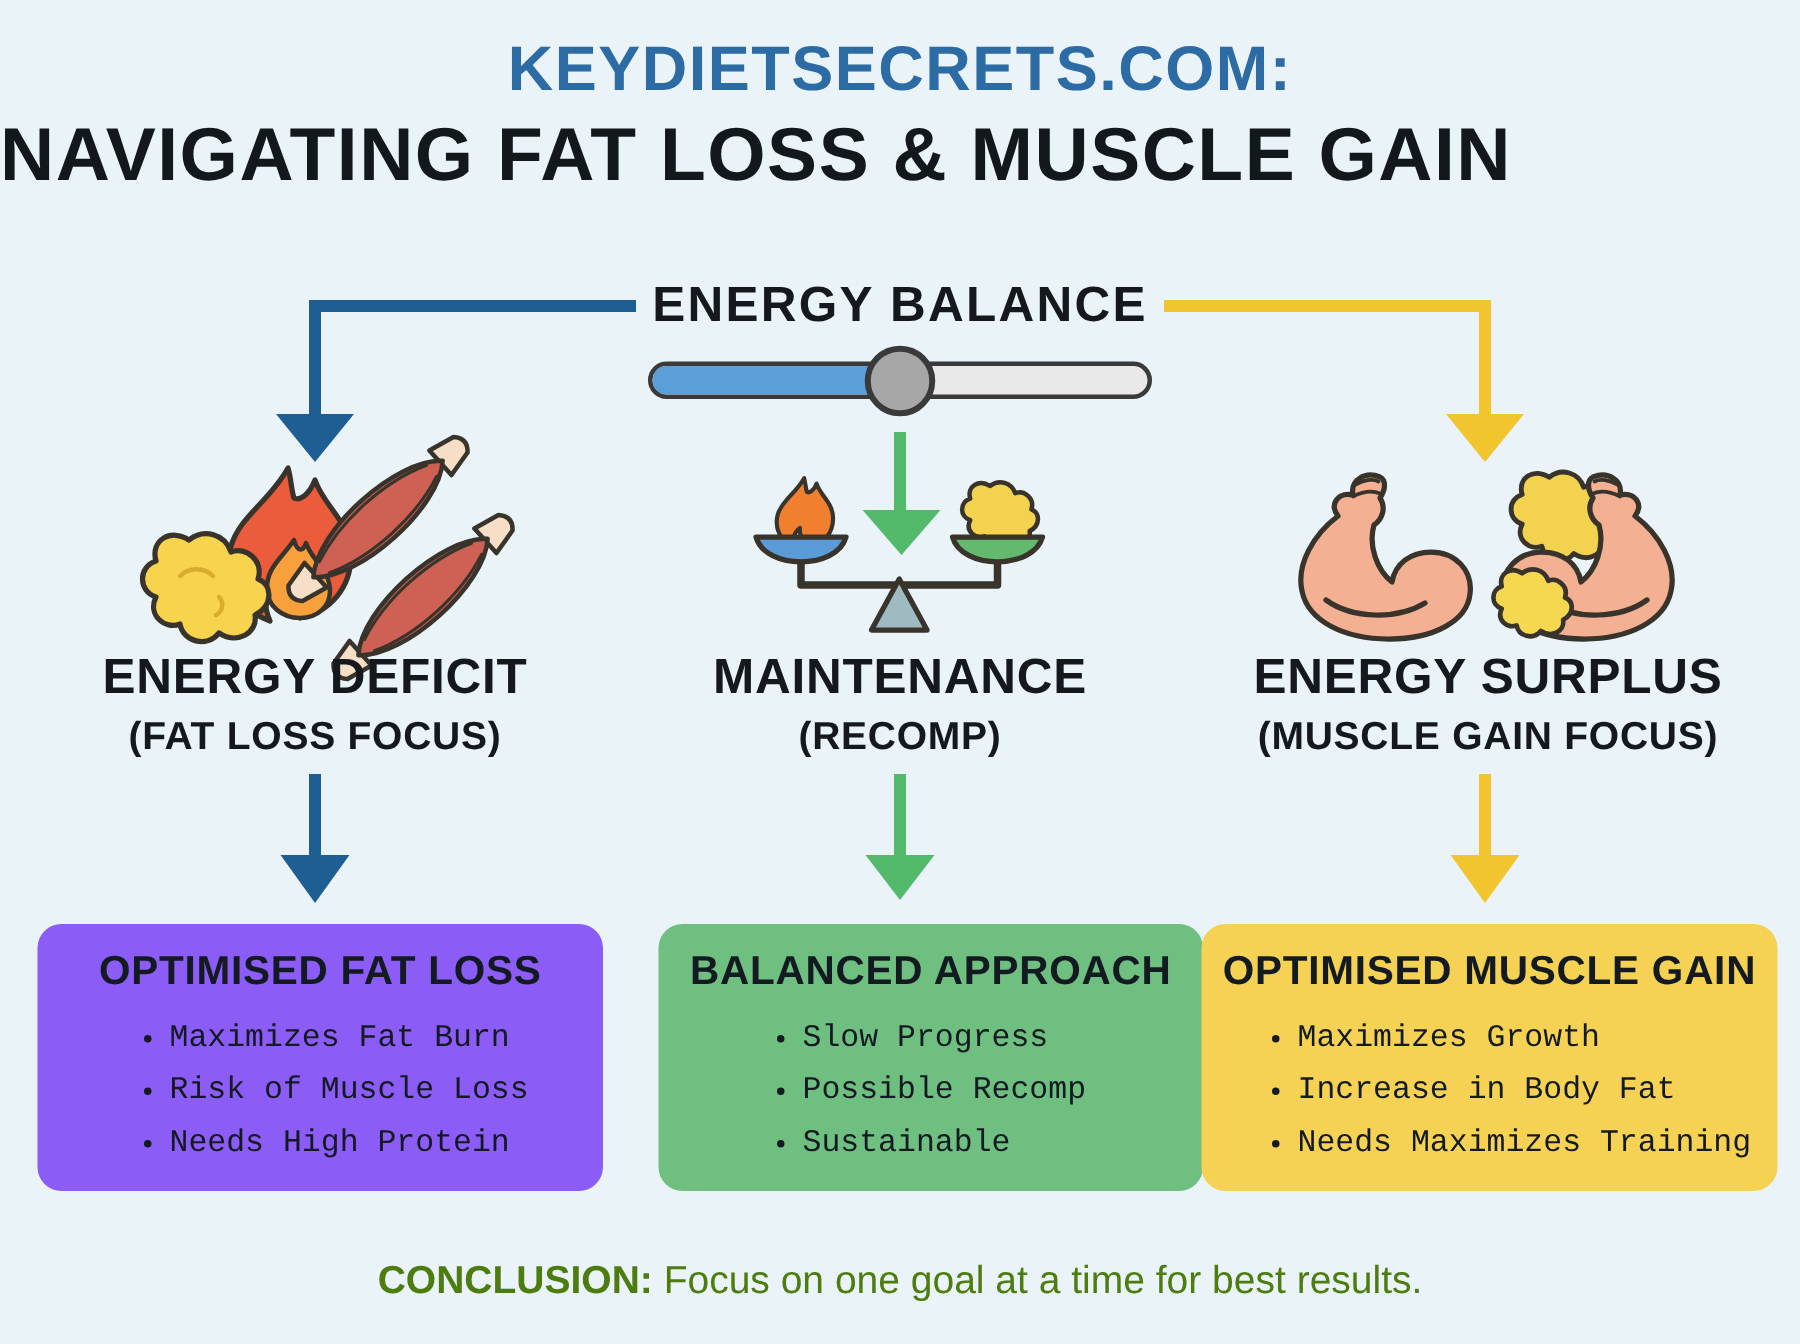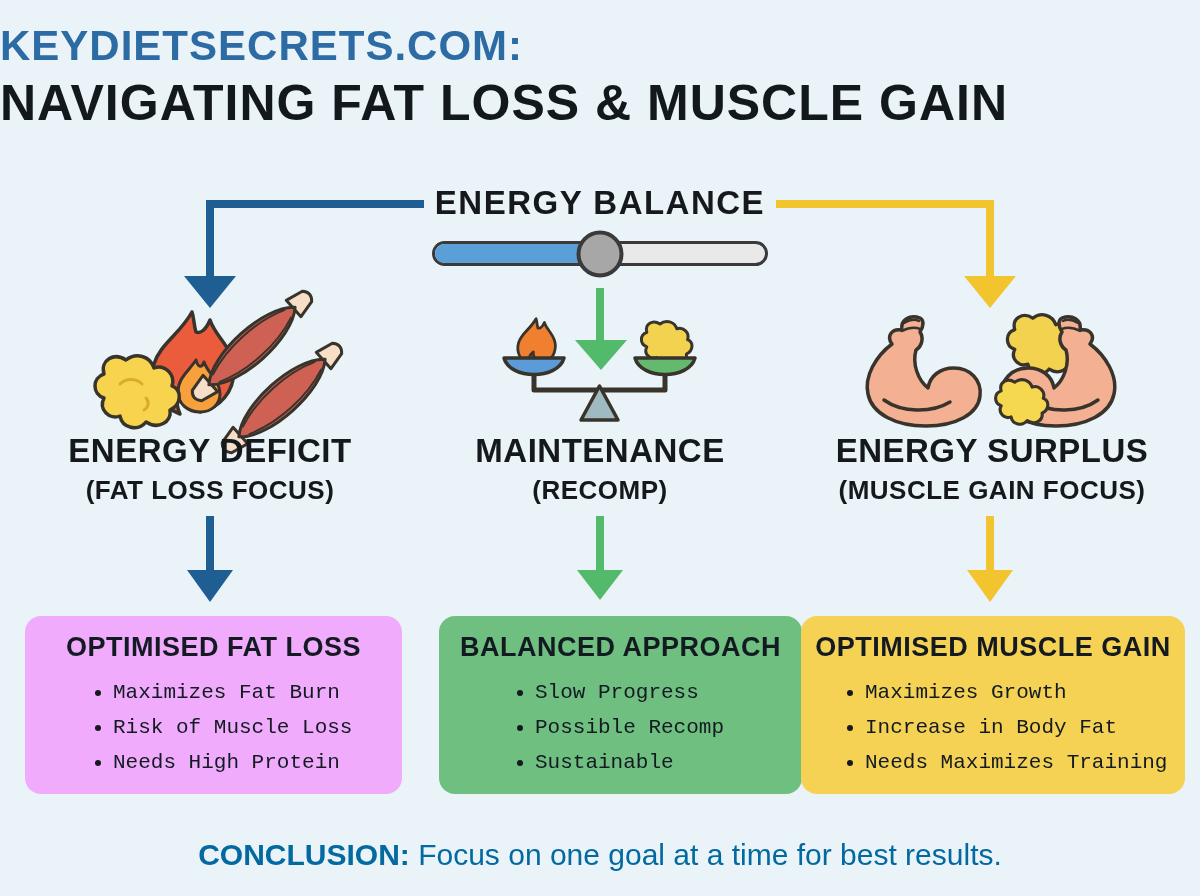--- a/index.html
+++ b/index.html
@@ -6,21 +6,21 @@
   html,body { background:#dfe9ee; }
   .canvas{
     position:relative; width:1200px; height:896px; overflow:hidden;
     background:#e9f3f8;
     font-family:"Liberation Sans", sans-serif;
     color:#15191e;
   }
   
   .site-title{
     position:absolute; top:22px; left:0; width:100%;
-    text-align:left; font-size:42px; font-weight:800;
+    text-align:center; font-size:42px; font-weight:800;
     letter-spacing:1px; color:#2c6ba3;
   }
   .main-title{
     position:absolute; top:74px; left:0; width:100%;
     text-align:left; font-size:50px; font-weight:800;
     letter-spacing:1px; color:#13181d;
   }
   .eb-label{
     position:absolute; top:184px; left:400px; width:400px;
     text-align:center; font-size:33px; font-weight:800; letter-spacing:1.5px;
@@ -74,21 +74,21 @@
   }
   .card .card-title{
     margin-top:16px; text-align:center;
     font-size:27px; font-weight:800; letter-spacing:0.5px;
   }
   .card ul{ margin-top:12px; list-style:disc; }
   .card li{ font-size:21px; line-height:35px;font-family:Liberation Mono, monospace; }
   
   .conclusion{
     position:absolute; top:838px; left:0; width:100%;
-    text-align:center; font-size:30px; color:#0369a1;
+    text-align:center; font-size:26px; color:#4d7c0f;
   }
   .conclusion .b{ font-weight:800; }
 </style>
 </head>
 <body>
 
 <div class="canvas">
 
   <div class="site-title">KEYDIETSECRETS.COM:</div>
   <div class="main-title">NAVIGATING FAT LOSS &amp; MUSCLE GAIN</div>
@@ -201,21 +201,21 @@
     <div class="s">(MUSCLE GAIN FOCUS)</div>
   </div>
 
   <div class="stem2 blue-bg" style="left:206px;"></div>
   <div class="head2 head-blue" style="left:187px;"></div>
   <div class="stem2 green-bg" style="left:596px;"></div>
   <div class="head2 head-green" style="left:577px;"></div>
   <div class="stem2 yellow-bg" style="left:986px;"></div>
   <div class="head2 head-yellow" style="left:967px;"></div>
 
-  <div class="card" style="left:25px; width:377px; background:#f0abfc;">
+  <div class="card" style="left:25px; width:377px; background:#8b5cf6;">
     <div class="card-title">OPTIMISED FAT LOSS</div>
     <ul style="padding-left:88px;">
       <li>Maximizes Fat Burn</li>
       <li>Risk of Muscle Loss</li>
       <li>Needs High Protein</li>
     </ul>
   </div>
   <div class="card" style="left:419px; width:363px; background:#6fbf80;margin-left:20px;">
     <div class="card-title">BALANCED APPROACH</div>
     <ul style="padding-left:96px;">

